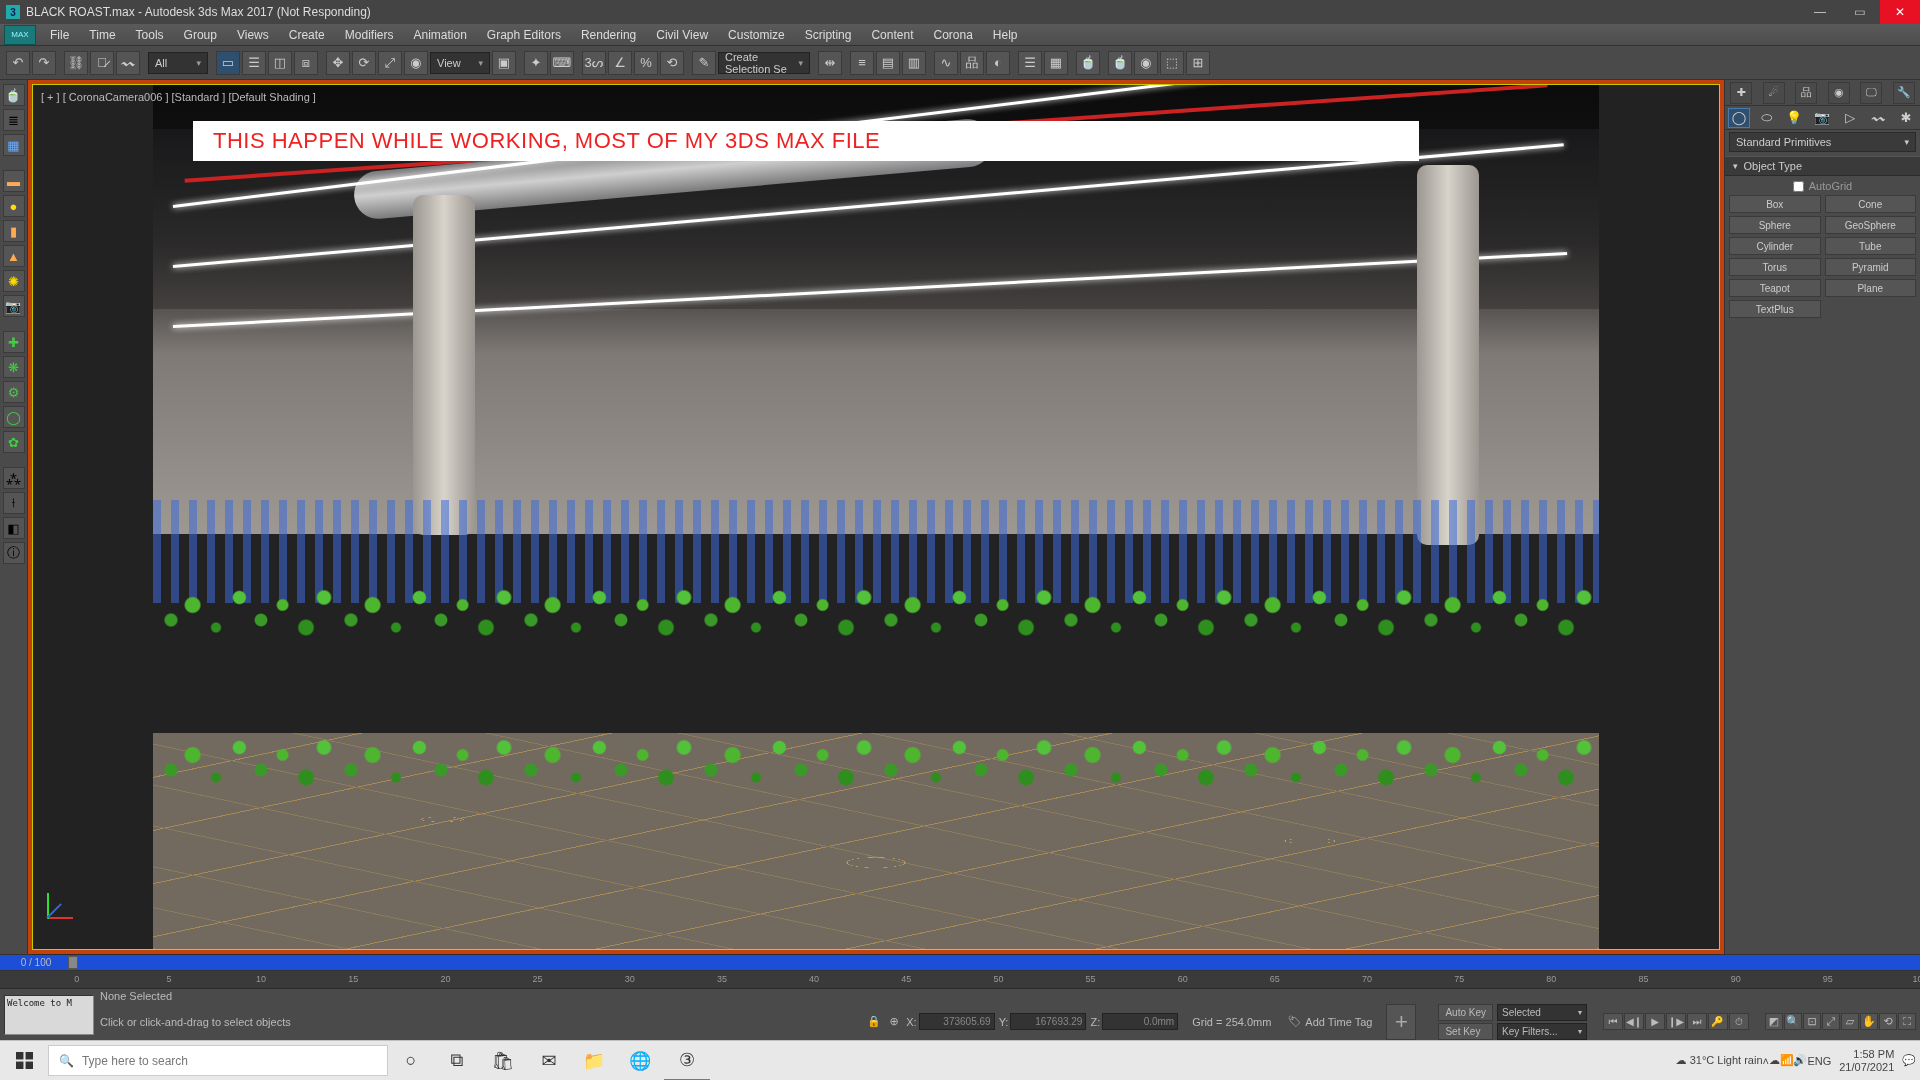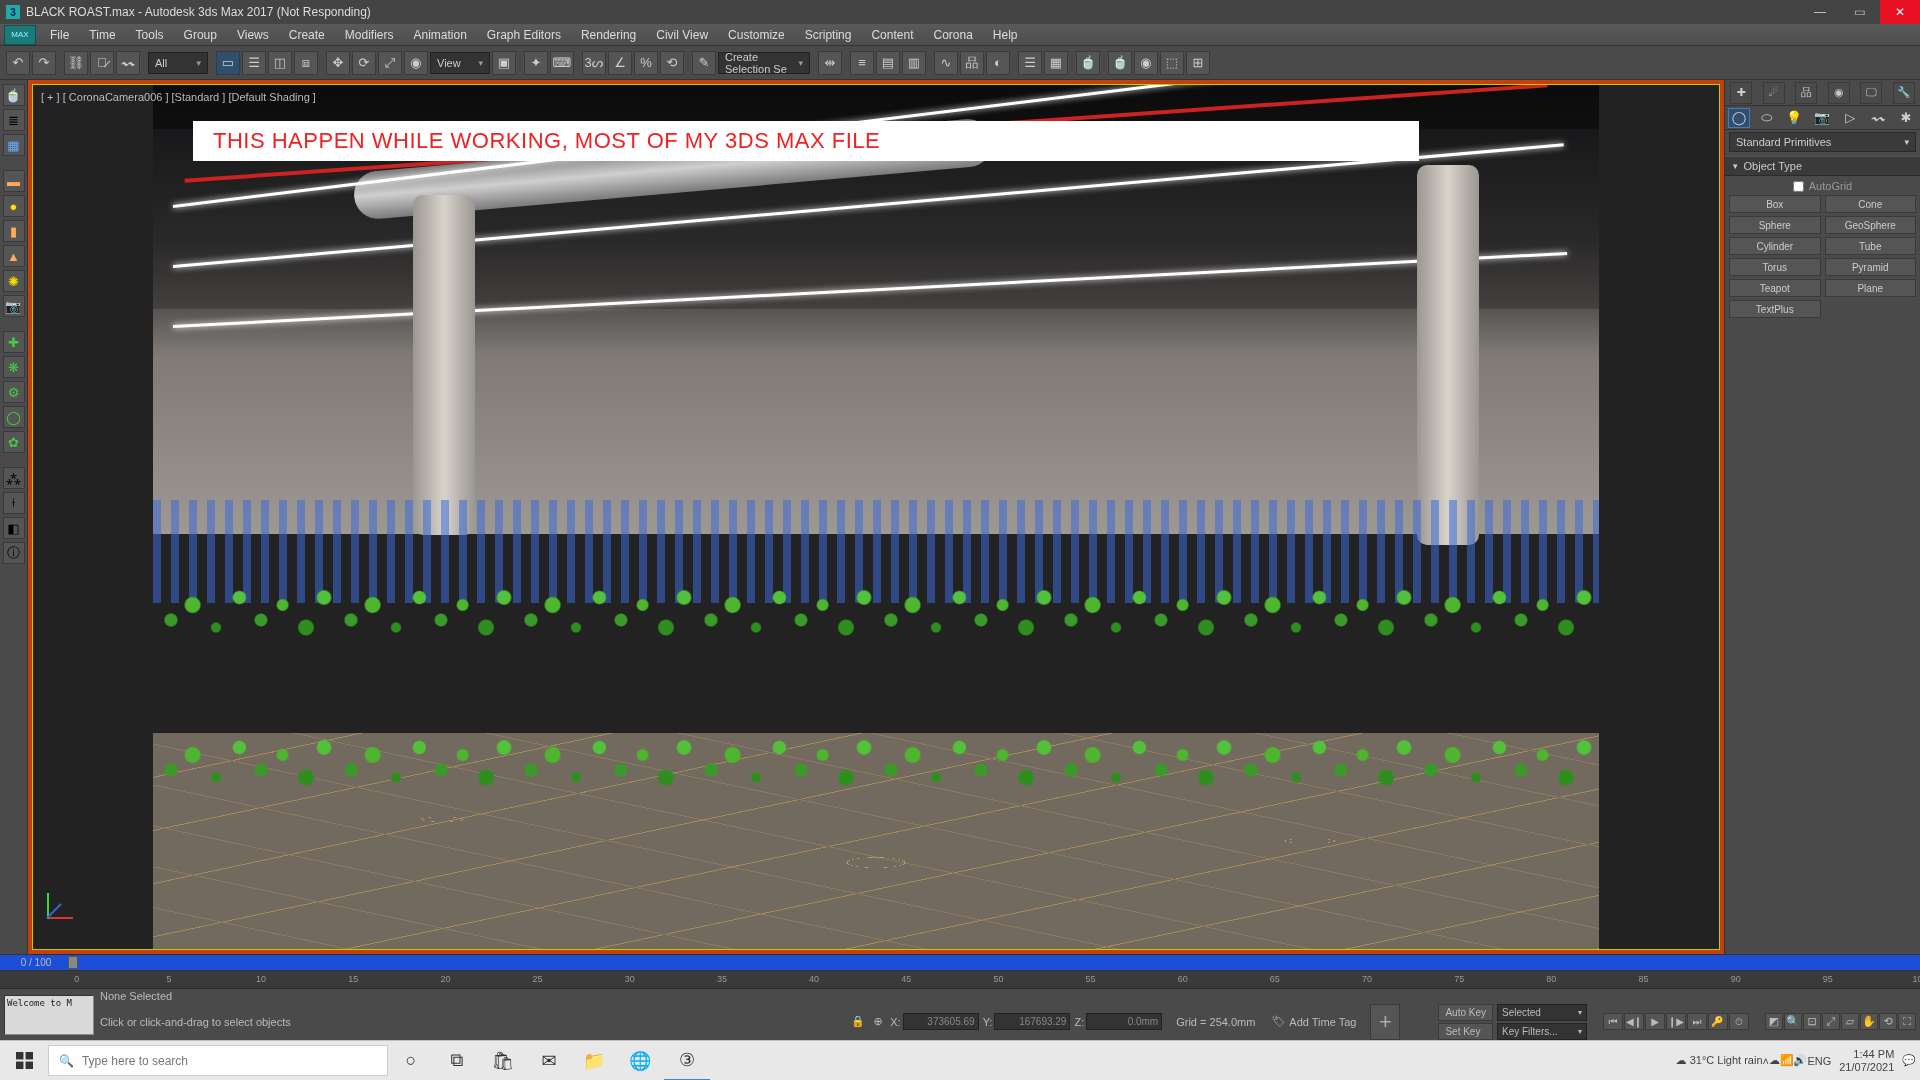--- a/index.html
+++ b/index.html
@@ -107,21 +107,21 @@
 .ruler span { position:absolute; top:3px; transform:translateX(-50%); }
 .statusrow { flex:1; display:flex; align-items:center; gap:6px; padding:0 4px; font-size:11px; color:#bbb; }
 .sr-left { width:90px; height:40px; background:#d9d9d9; border:1px inset #888; color:#222; font-size:9px; padding:2px; font-family:monospace; }
 .sr-mid { flex:1; display:flex; flex-direction:column; gap:2px; }
 .coord { display:flex; gap:4px; align-items:center; margin-left:auto; }
 .coord .lck{ width:16px; height:16px; display:flex; align-items:center; justify-content:center; }
 .coord .sp { display:flex; align-items:center; gap:2px; }
 .coord .sp input{ width:76px; height:17px; background:#333; border:1px solid #222; color:#888; font-size:10px; padding:0 3px; text-align:right; }
 .coord .gr { margin-left:10px; }
 .coord .att{ margin-left:12px; display:flex; align-items:center; gap:4px; }
-.key-area { display:flex; align-items:center; gap:4px; margin-left:24px; }
+.key-area { display:flex; align-items:center; gap:4px; margin-left:8px; }
 .kbtn { height:17px; padding:0 6px; background:#555; border:1px solid #3a3a3a; display:flex; align-items:center; font-size:10px; }
 .ksel { height:17px; width:90px; background:#333; border:1px solid #222; font-size:10px; display:flex; align-items:center; padding:0 4px; }
 .ksel::after{ content:"▾"; margin-left:auto; font-size:8px; }
 .playback { display:flex; gap:1px; margin-left:6px; }
 .playback div{ width:20px; height:17px; background:#555; border:1px solid #3a3a3a; display:flex; align-items:center; justify-content:center; font-size:10px; }
 .navcube { display:flex; gap:1px; margin-left:6px; }
 .navcube div{ width:18px; height:17px; background:#555; border:1px solid #3a3a3a; display:flex; align-items:center; justify-content:center; font-size:11px; }
 .big-plus { width:30px; height:36px; background:#555; border:1px solid #3a3a3a; display:flex; align-items:center; justify-content:center; font-size:22px; color:#aaa; margin:0 4px; }
 
 
@@ -433,18 +433,18 @@
   <div class="ticon">🌐</div>
   <div class="ticon" style="border-bottom:2px solid #3a8ac9">③</div>
   <div class="tray">
     <span>☁ <span>31°C  Light rain</span></span>
     <span>˄</span>
     <span>☁</span>
     <span>📶</span>
     <span>🔊</span>
     <span>ENG</span>
     <div class="clock">
-      <div>1:44 PM</div>
+      <div>1:58 PM</div>
         <div>21/07/2021</div>
     </div>
     <span>💬</span>
   </div>
 </div>
 
 </body></html>

